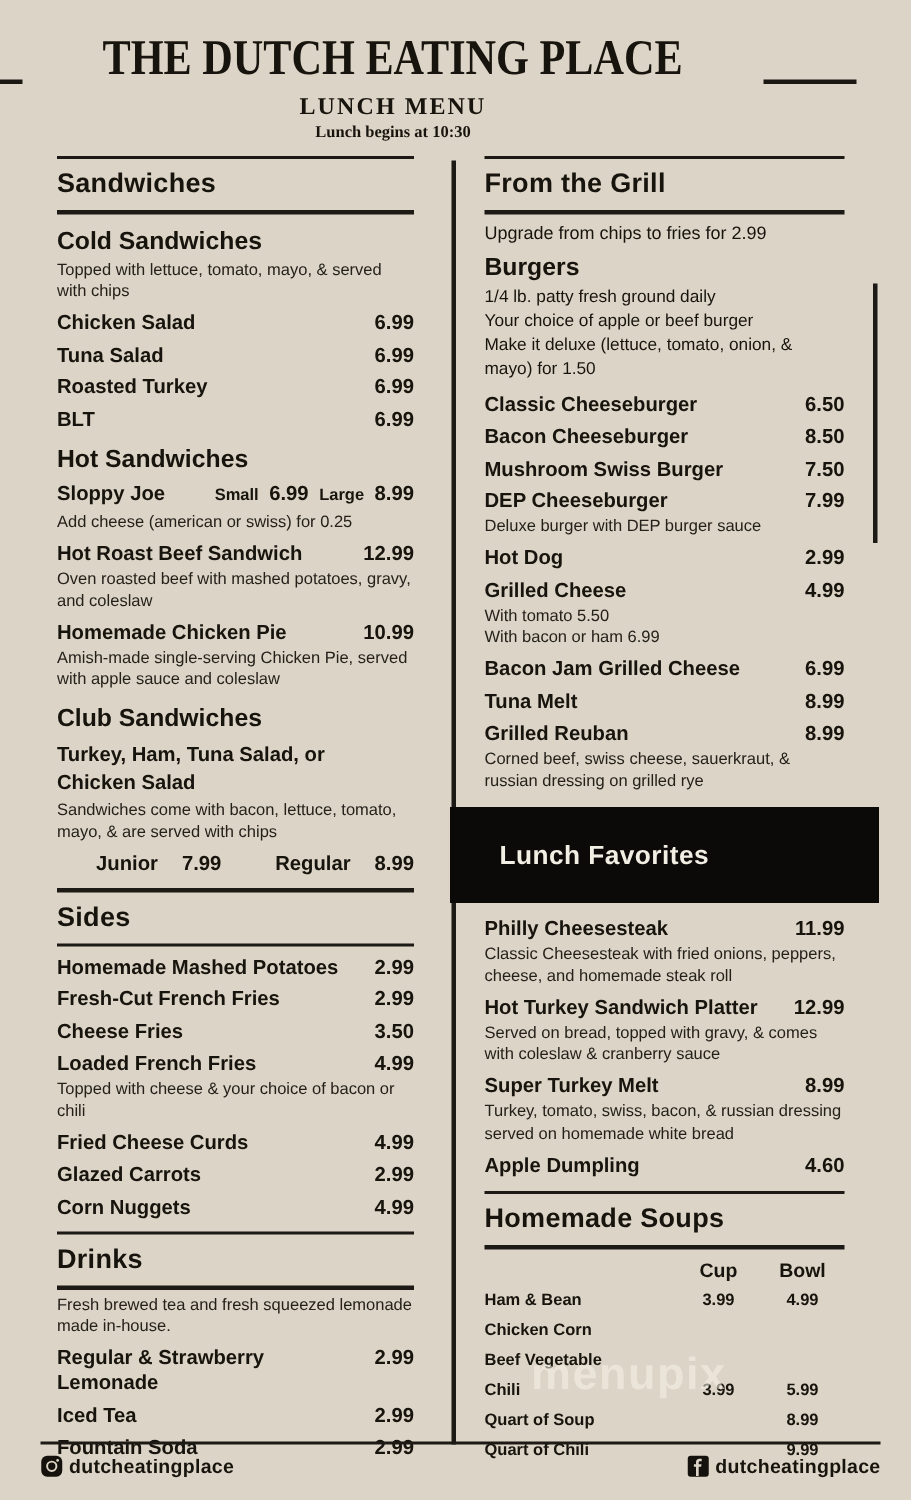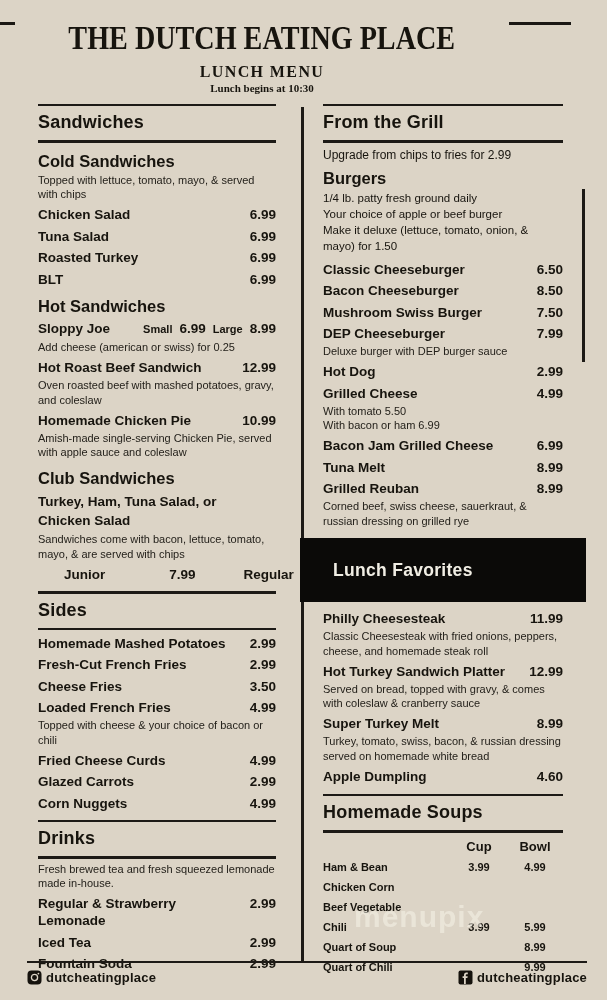--- a/index.html
+++ b/index.html
@@ -1,21 +1,21 @@
 <!DOCTYPE html>
 <html><head>
 <meta charset="utf-8">
 <style>
   * { margin:0; padding:0; box-sizing:border-box; }
   body { background:#dcd4c6; font-family:"Liberation Sans", sans-serif; color:#17140e; }
   .page { position:relative; width:607px; height:1000px; background:#dcd4c6; overflow:hidden; margin:0 auto; }
 
   
   .header { width:524px; padding-top:22px; text-align:center; }
-  .titlerow { display:flex; align-items:flex-start; justify-content:center; gap:27px; }
+  .titlerow { display:flex; align-items:flex-end; justify-content:center; gap:27px; }
   .dash { width:62px; height:3px; background:#1b1814; flex:0 0 auto; }
   .title { display:inline-block; font-family:"Liberation Serif", serif; font-weight:700; font-size:32px; line-height:1.05;
            transform:scale(.88,1.04); transform-origin:center; white-space:nowrap; }
   .subtitle { font-family:"Liberation Serif", serif; font-size:16px; font-weight:700; letter-spacing:1.4px; margin-top:7px; }
   .hnote { font-family:"Liberation Serif", serif; font-size:11px; font-weight:700; margin-top:1px; }
 
   
   .cols { display:flex; padding:0 20px; margin-top:10px; }
   .col-left  { width:282px; padding:0 26px 0 18px; }
   .col-right { flex:1; padding:0 24px 0 21px; }
@@ -25,21 +25,21 @@
   .sec { font-size:18px; line-height:21px; font-weight:700; margin-top:6px; letter-spacing:.2px; }
   .sub { font-size:16.5px; line-height:19px; font-weight:700; margin-top:9px; }
   .note12 { font-size:12px; font-weight:500; margin-top:5px; }
   .desc { font-size:11px; line-height:14.5px; font-weight:500; color:#24211b; margin-top:2px; white-space:pre-line; }
   .row { display:flex; justify-content:space-between; align-items:baseline; gap:8px; margin-top:4.5px; }
   .iname { font-size:13.5px; line-height:17px; font-weight:700; }
   .price { font-size:13.5px; line-height:17px; font-weight:700; white-space:nowrap; }
   .clubname { max-width:205px; line-height:19px; }
   .sizegroup { display:flex; align-items:baseline; gap:7px; white-space:nowrap; }
   .szlabel { font-size:11px; line-height:17px; font-weight:700; }
-  .sizerow { display:flex; align-items:baseline; margin-top:5px; padding-left:26px;gap:48px; }
+  .sizerow { display:flex; align-items:baseline; margin-top:5px; padding-left:26px; }
   .sizerow .price { margin-left:16px; }
   .sizerow .rlabel { margin-left:auto; }
 
   .banner { position:relative; z-index:2; margin:10px -23px 0 -23px; height:64px; background:#0b0a08; color:#f1eee4;
             display:flex; align-items:center; padding-left:33px; font-size:17.5px; font-weight:700; letter-spacing:.3px; }
 
   .souphead { display:grid; grid-template-columns:1fr 56px 56px; margin-top:6px; font-size:13px; line-height:16px; font-weight:700; }
   .soup-row { display:grid; grid-template-columns:1fr 56px 56px; margin-top:4px; font-size:11px; line-height:16px; font-weight:700; }
   .cellc { text-align:center; }
 

